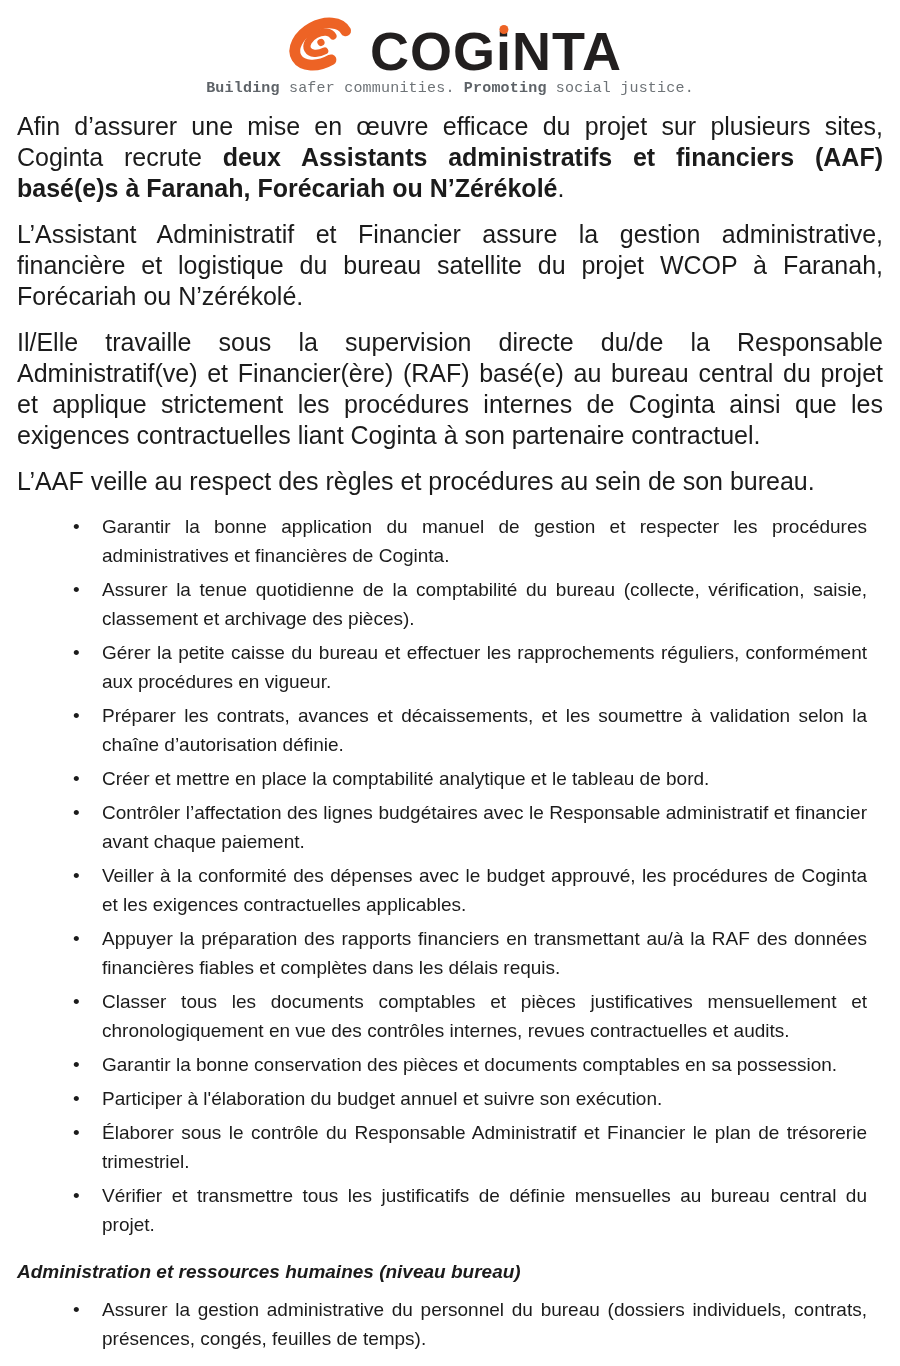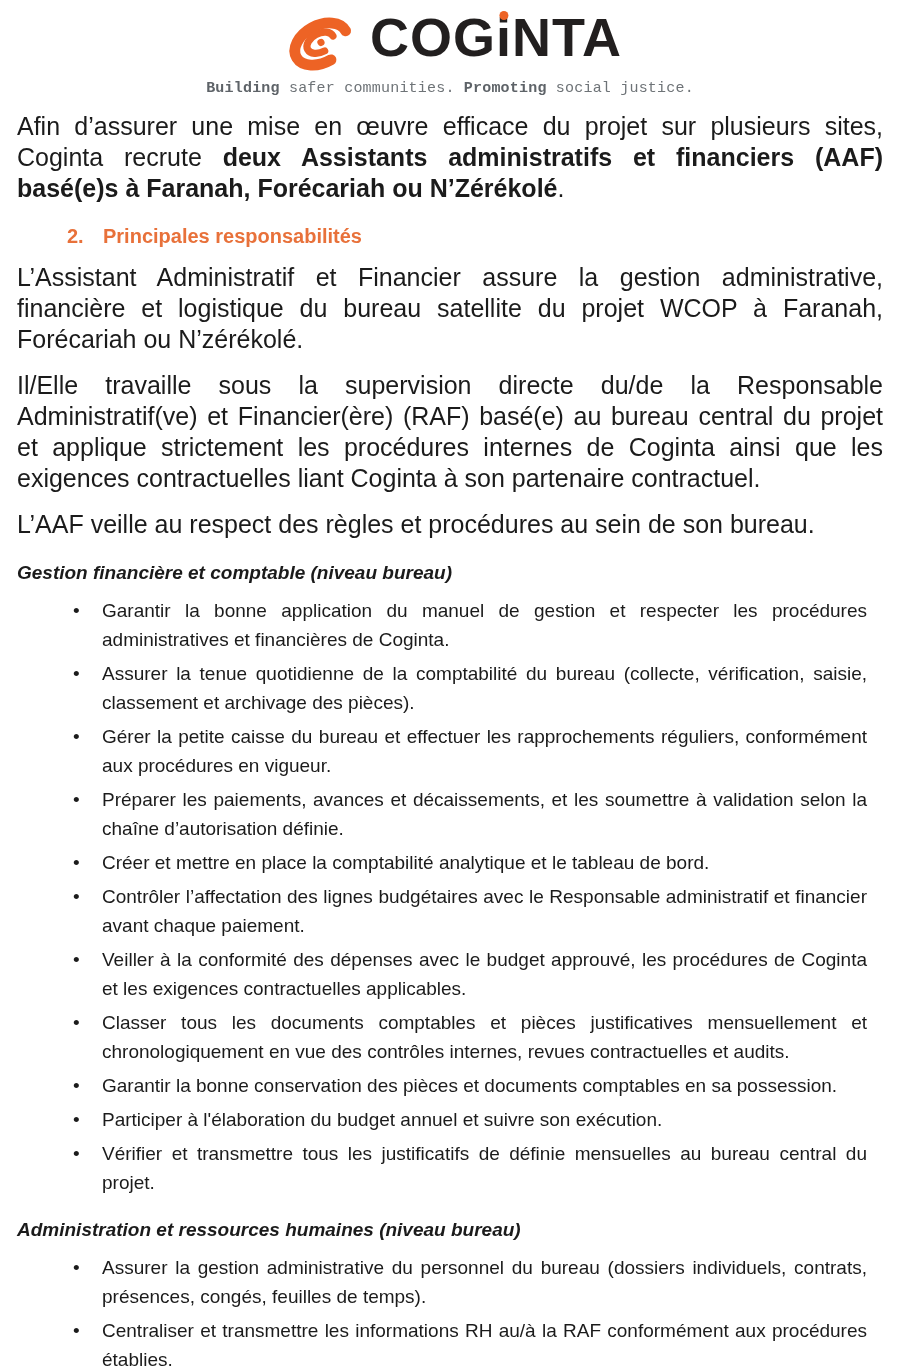--- a/index.html
+++ b/index.html
@@ -5,21 +5,21 @@
   html, body { margin:0; padding:0; background:#ffffff; }
   body {
     width:900px; height:1366px; overflow:hidden;
     font-family:"Liberation Sans", sans-serif;
     color:#1b1b1b;
   }
   .page { padding:10px 17px 0 17px; }
 
   
   .logo-block { text-align:center; margin:0 0 14px 0; }
-  .logo-row { display:flex; align-items:flex-start; justify-content:center; gap:6px; }
+  .logo-row { display:flex; align-items:flex-end; justify-content:center; gap:6px; }
   .swirl svg { display:block; }
   .wordmark {
     font-size:54px; font-weight:800; letter-spacing:1px; color:#221f1f;
     line-height:1;
   }
   .logo-i { position:relative; display:inline-block; }
   .logo-i::after {
     content:""; position:absolute; top:0.02em; left:50%; transform:translateX(-50%);
     width:0.17em; height:0.17em; border-radius:50%; background:#ED6325;
   }
@@ -71,38 +71,38 @@
           </g>
         </svg>
       </span>
       <span class="wordmark"><span>COG</span><span class="logo-i">i</span><span>NTA</span></span>
     </div>
     <div class="tagline"><b>Building</b><span> safer communities. </span><b>Promoting</b><span> social justice.</span></div>
   </header>
 
   <p class="body"><span>Afin d’assurer une mise en œuvre efficace du projet sur plusieurs sites, Coginta recrute </span><b>deux Assistants administratifs et financiers (AAF) basé(e)s à Faranah, Forécariah ou N’Zérékolé</b><span>.</span></p>
 
-  <h2 class="section"><span class="num">2.</span><span>Principales responsabilités</span></h2>
 
   <p class="body">L’Assistant Administratif et Financier assure la gestion administrative, financière et logistique du bureau satellite du projet WCOP à Faranah, Forécariah ou N’zérékolé.</p>
   <p class="body">Il/Elle travaille sous la supervision directe du/de la Responsable Administratif(ve) et Financier(ère) (RAF) basé(e) au bureau central du projet et applique strictement les procédures internes de Coginta ainsi que les exigences contractuelles liant Coginta à son partenaire contractuel.</p>
   <p class="body">L’AAF veille au respect des règles et procédures au sein de son bureau.</p>
 
-  <h3 class="sub">Gestion financière et comptable (niveau bureau)</h3>
   <ul class="bullets">
     <li>Garantir la bonne application du manuel de gestion et respecter les procédures administratives et financières de Coginta.</li>
     <li>Assurer la tenue quotidienne de la comptabilité du bureau (collecte, vérification, saisie, classement et archivage des pièces).</li>
     <li>Gérer la petite caisse du bureau et effectuer les rapprochements réguliers, conformément aux procédures en vigueur.</li>
-    <li>Préparer les paiements, avances et décaissements, et les soumettre à validation selon la chaîne d’autorisation définie.</li>
+    <li>Préparer les contrats, avances et décaissements, et les soumettre à validation selon la chaîne d’autorisation définie.</li>
     <li>Créer et mettre en place la comptabilité analytique et le tableau de bord.</li>
     <li>Contrôler l’affectation des lignes budgétaires avec le Responsable administratif et financier avant chaque paiement.</li>
     <li>Veiller à la conformité des dépenses avec le budget approuvé, les procédures de Coginta et les exigences contractuelles applicables.</li>
+    <li>Appuyer la préparation des rapports financiers en transmettant au/à la RAF des données financières fiables et complètes dans les délais requis.</li>
     <li>Classer tous les documents comptables et pièces justificatives mensuellement et chronologiquement en vue des contrôles internes, revues contractuelles et audits.</li>
     <li>Garantir la bonne conservation des pièces et documents comptables en sa possession.</li>
     <li>Participer à l'élaboration du budget annuel et suivre son exécution.</li>
+    <li>Élaborer sous le contrôle du Responsable Administratif et Financier le plan de trésorerie trimestriel.</li>
     <li>Vérifier et transmettre tous les justificatifs de définie mensuelles au bureau central du projet.</li>
   </ul>
 
   <h3 class="sub">Administration et ressources humaines (niveau bureau)</h3>
   <ul class="bullets">
     <li>Assurer la gestion administrative du personnel du bureau (dossiers individuels, contrats, présences, congés, feuilles de temps).</li>
     <li>Centraliser et transmettre les informations RH au/à la RAF conformément aux procédures établies.</li>
   </ul>
 
 </div>

